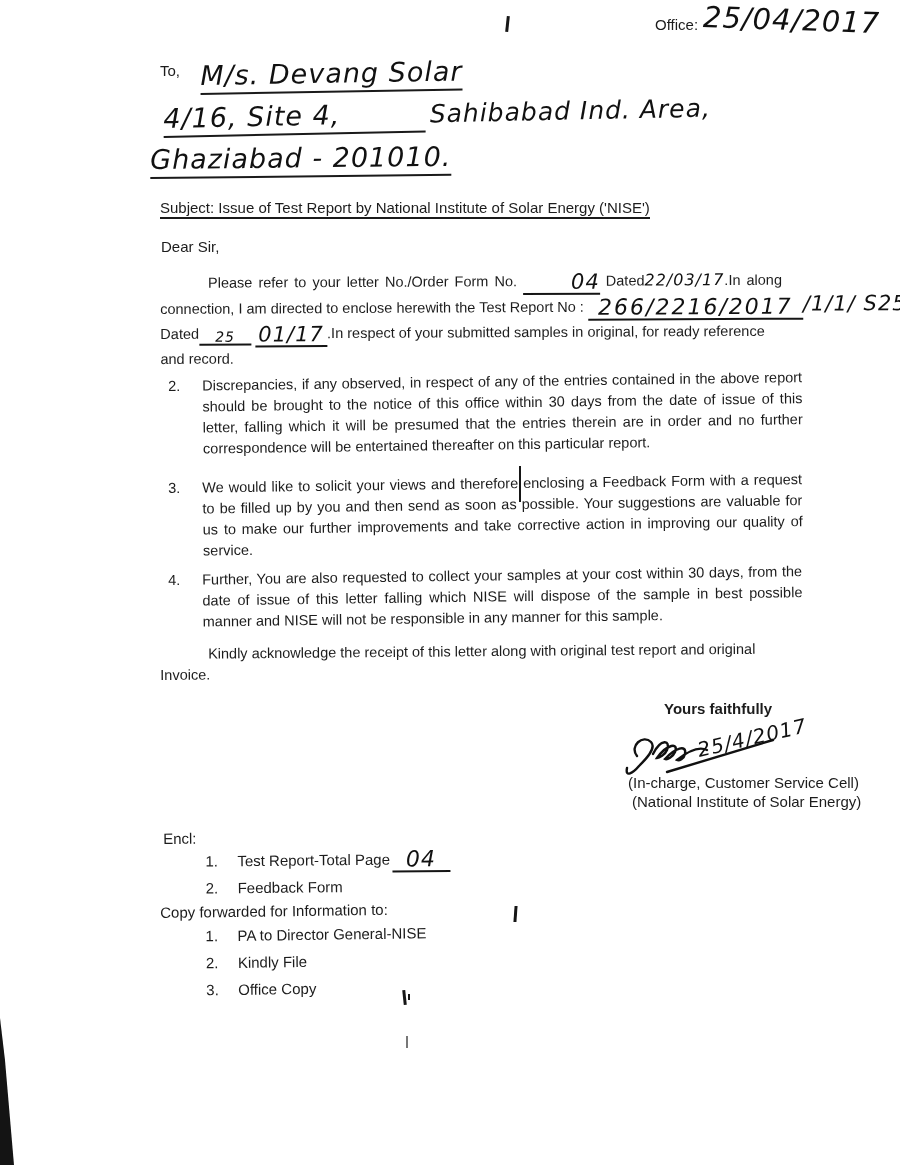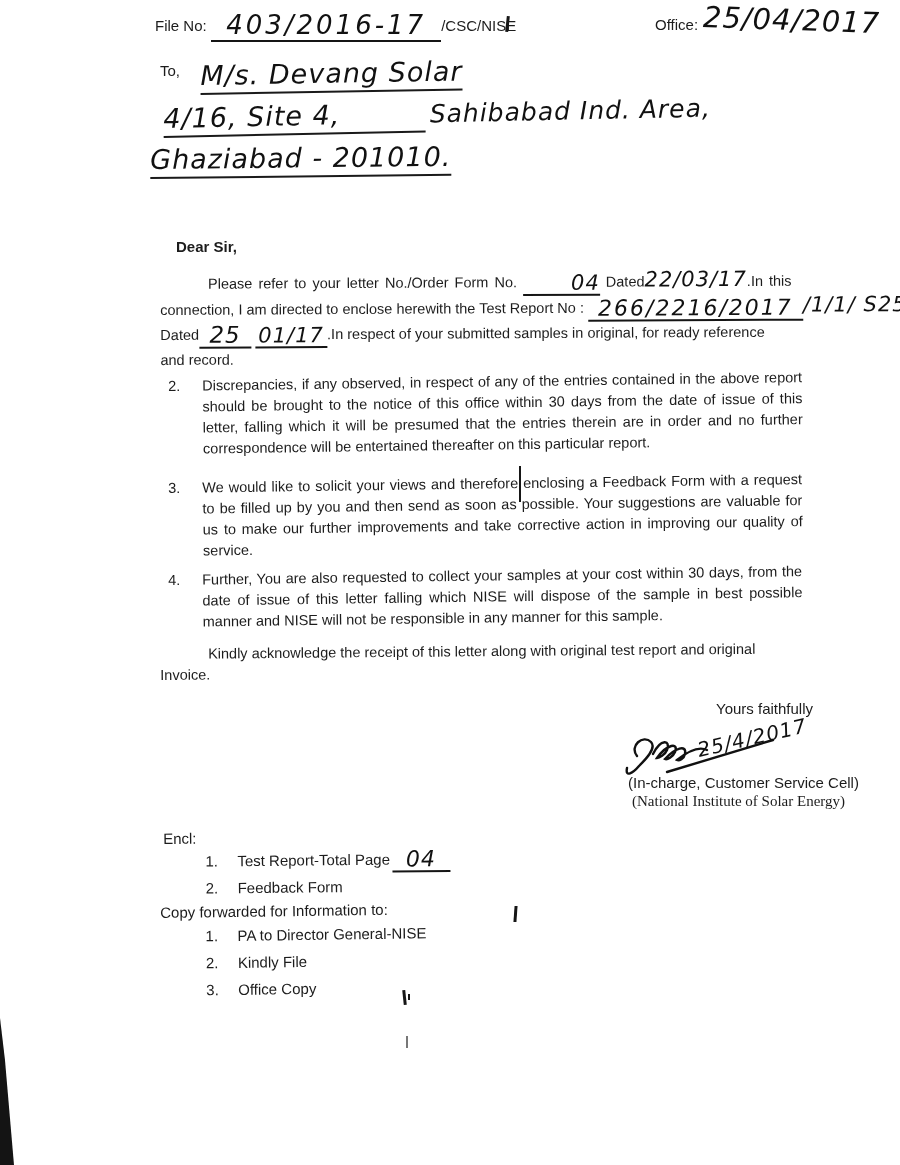--- a/index.html
+++ b/index.html
@@ -28,91 +28,90 @@
     position:absolute; left:0; top:1018px; width:14px; height:147px;
     background:#141414; clip-path:polygon(0 0, 0 100%, 100% 100%, 35% 28%);
   }
   .sigdate { transform:rotate(-13deg); transform-origin:left bottom; display:inline-block; }
 </style>
 </head>
 <body>
 
 <div class="page">
 
-  <div class="abs" style="left:155px; top:12px; width:740px;">
-    <span class="typed typed15">File No:</span>
-    <span class="hw blank" style="font-size:26px; min-width:230px; letter-spacing:3px; padding:0 6px 2px;">403/2016-17</span><span class="typed typed15">/CSC/NISE</span>
-  </div>
   <div class="abs" style="left:655px; top:6px;">
     <span class="typed typed15">Office:</span>
     <span class="hw" style="font-size:29px; transform:rotate(2deg); display:inline-block;">25/04/2017</span>
   </div>
 
   <div class="abs typed typed15" style="left:160px; top:60px;">To,</div>
   <div class="abs" style="left:200px; top:62px; transform:rotate(-1deg); transform-origin:left top;">
     <span class="hw underline" style="font-size:27px; display:inline-block; min-width:260px; padding-bottom:4px;">M/s. Devang Solar</span>
   </div>
   <div class="abs" style="left:163px; top:105px; transform:rotate(-1.2deg); transform-origin:left top;">
     <span class="hw underline" style="font-size:27px; display:inline-block; min-width:262px; padding-bottom:4px;">4/16, Site 4,</span>
     <span class="hw" style="font-size:25px;">Sahibabad Ind. Area,</span>
   </div>
   <div class="abs" style="left:150px; top:146px; transform:rotate(-0.6deg); transform-origin:left top;">
     <span class="hw underline" style="font-size:27px; display:inline-block; min-width:290px; padding-bottom:4px;">Ghaziabad - 201010.</span>
   </div>
 
+  <div class="abs" style="left:160px; top:197px;">
+    <span class="typed typed15 underline" style="border-bottom-width:2.5px;">Subject: Issue of Test Report by National Institute of Solar Energy ('NISE')</span>
+  </div>
 
-  <div class="abs typed typed15" style="left:176px; top:236px;font-weight:bold;">Dear Sir,</div>
+  <div class="abs typed typed15" style="left:161px; top:236px;">Dear Sir,</div>
 
   <div class="abs" style="left:160px; top:272px; width:720px; transform:rotate(-0.3deg); transform-origin:left top;">
     <div class="typed" style="white-space:nowrap; word-spacing:2px; text-indent:48px; line-height:23px;">
       <span>Please refer to your letter No./Order Form No.</span>
       <span class="hw blank" style="font-size:21px; min-width:68px;">04</span>
-      <span>Dated</span><span class="hw" style="font-size:21px;">22/03/17</span><span>.In this</span>
+      <span>Dated</span><span class="hw" style="font-size:16px;">22/03/17</span><span>.In along</span>
     </div>
     <div class="typed" style="white-space:nowrap; line-height:23px;">
       <span>connection, I am directed to enclose herewith the Test Report No :</span>
       <span class="hw blank" style="font-size:22px; min-width:215px; letter-spacing:2px;">266/2216/2017</span><span class="hw" style="font-size:21px;">/1/1/ S25</span>
     </div>
     <div class="typed" style="white-space:nowrap; line-height:23px;">
-      <span>Dated</span><span class="hw blank" style="font-size:23px; min-width:52px;">25</span>
+      <span>Dated</span><span class="hw blank" style="font-size:14px; min-width:52px;">25</span>
       <span class="hw blank" style="font-size:21px; min-width:72px;">01/17</span><span>.In respect of your submitted samples in original, for ready reference</span>
     </div>
     <div class="typed" style="line-height:23px;">and record.</div>
   </div>
 
   <div class="abs numpara" style="left:168px; top:376px; width:640px;">
     <div class="typed num">2.</div>
     <div class="typed ptext just">Discrepancies, if any observed, in respect of any of the entries contained in the above report should be brought to the notice of this office within 30 days from the date of issue of this letter, falling which it will be presumed that the entries therein are in order and no further correspondence will be entertained thereafter on this particular report.</div>
   </div>
   <div class="abs numpara" style="left:168px; top:478px; width:640px;">
     <div class="typed num">3.</div>
     <div class="typed ptext just">We would like to solicit your views and therefore enclosing a Feedback Form with a request to be filled up by you and then send as soon as possible. Your suggestions are valuable for us to make our further improvements and take corrective action in improving our quality of service.</div>
   </div>
   <div class="abs numpara" style="left:168px; top:570px; width:640px;">
     <div class="typed num">4.</div>
     <div class="typed ptext just">Further, You are also requested to collect your samples at your cost within 30 days, from the date of issue of this letter falling which NISE will dispose of the sample in best possible manner and NISE will not be responsible in any manner for this sample.</div>
   </div>
 
   <div class="abs typed" style="left:160px; top:644px; width:645px; text-indent:48px; transform:rotate(-0.5deg); transform-origin:left top;">Kindly acknowledge the receipt of this letter along with original test report and original Invoice.</div>
 
-  <div class="abs typed typed15" style="left:716px; top:698px;">Yours faithfully</div>
+  <div class="abs typed typed15" style="left:664px; top:698px;font-weight:bold;">Yours faithfully</div>
 
   <svg class="abs" style="left:615px; top:716px;" width="240" height="64" viewBox="0 0 240 64">
     <g fill="none" stroke="#111" stroke-width="2.4" stroke-linecap="round">
       <path d="M22 40 C14 30 28 18 36 26 C42 32 30 44 24 50 C18 57 10 62 12 52"></path>
       <path d="M38 38 C46 22 56 24 52 34 C50 39 44 42 42 42 C52 28 64 26 60 36 C58 41 52 44 50 43 C60 32 72 28 70 38 C69 43 64 45 62 44 C72 36 84 30 92 34"></path>
       <path d="M52 56 L158 24"></path>
     </g>
   </svg>
   <div class="abs" style="left:700px; top:740px;">
     <span class="hw sigdate" style="font-size:20px;">25/4/2017</span>
   </div>
 
   <div class="abs typed typed15" style="left:628px; top:772px;">(In-charge, Customer Service Cell)</div>
-  <div class="abs typed typed15" style="left:632px; top:791px;font-family:Liberation Serif, serif;">(National Institute of Solar Energy)</div>
+  <div class="abs typed typed15" style="left:632px; top:791px;">(National Institute of Solar Energy)</div>
 
   <div class="abs" style="left:163px; top:828px; transform:rotate(-0.6deg); transform-origin:left top;">
     <div class="typed typed15">Encl:</div>
     <div class="listrow" style="margin-left:42px; margin-top:2px;">
       <span class="typed typed15 lnum">1.</span>
       <span class="typed typed15">Test Report-Total Page</span>
       <span class="hw blank" style="font-size:22px; min-width:58px; margin-left:2px;">04</span>
     </div>
     <div class="listrow" style="margin-left:42px; margin-top:3px;">
       <span class="typed typed15 lnum">2.</span>

